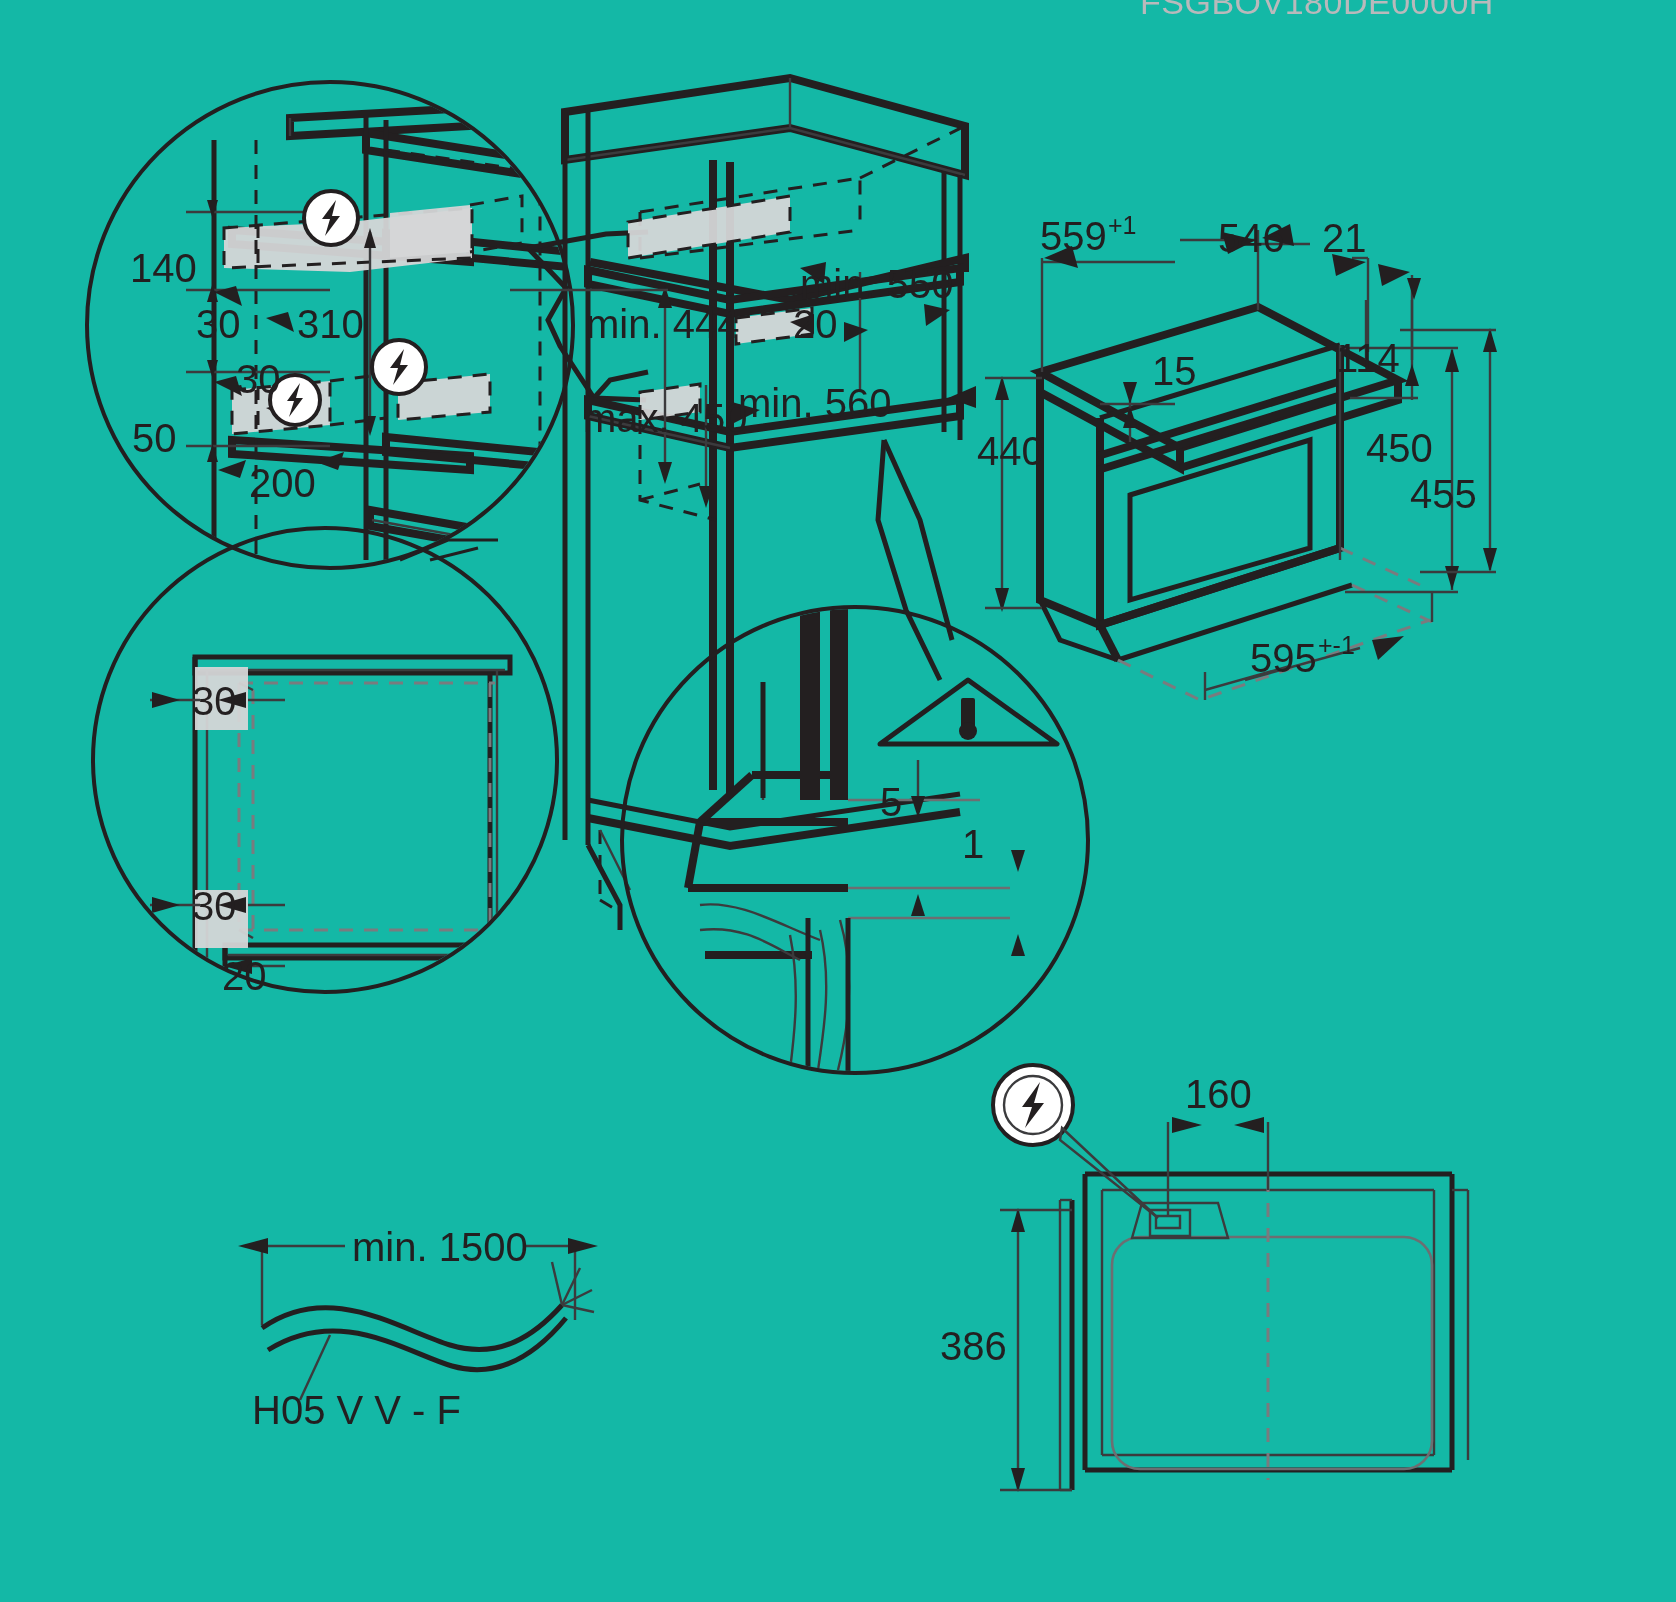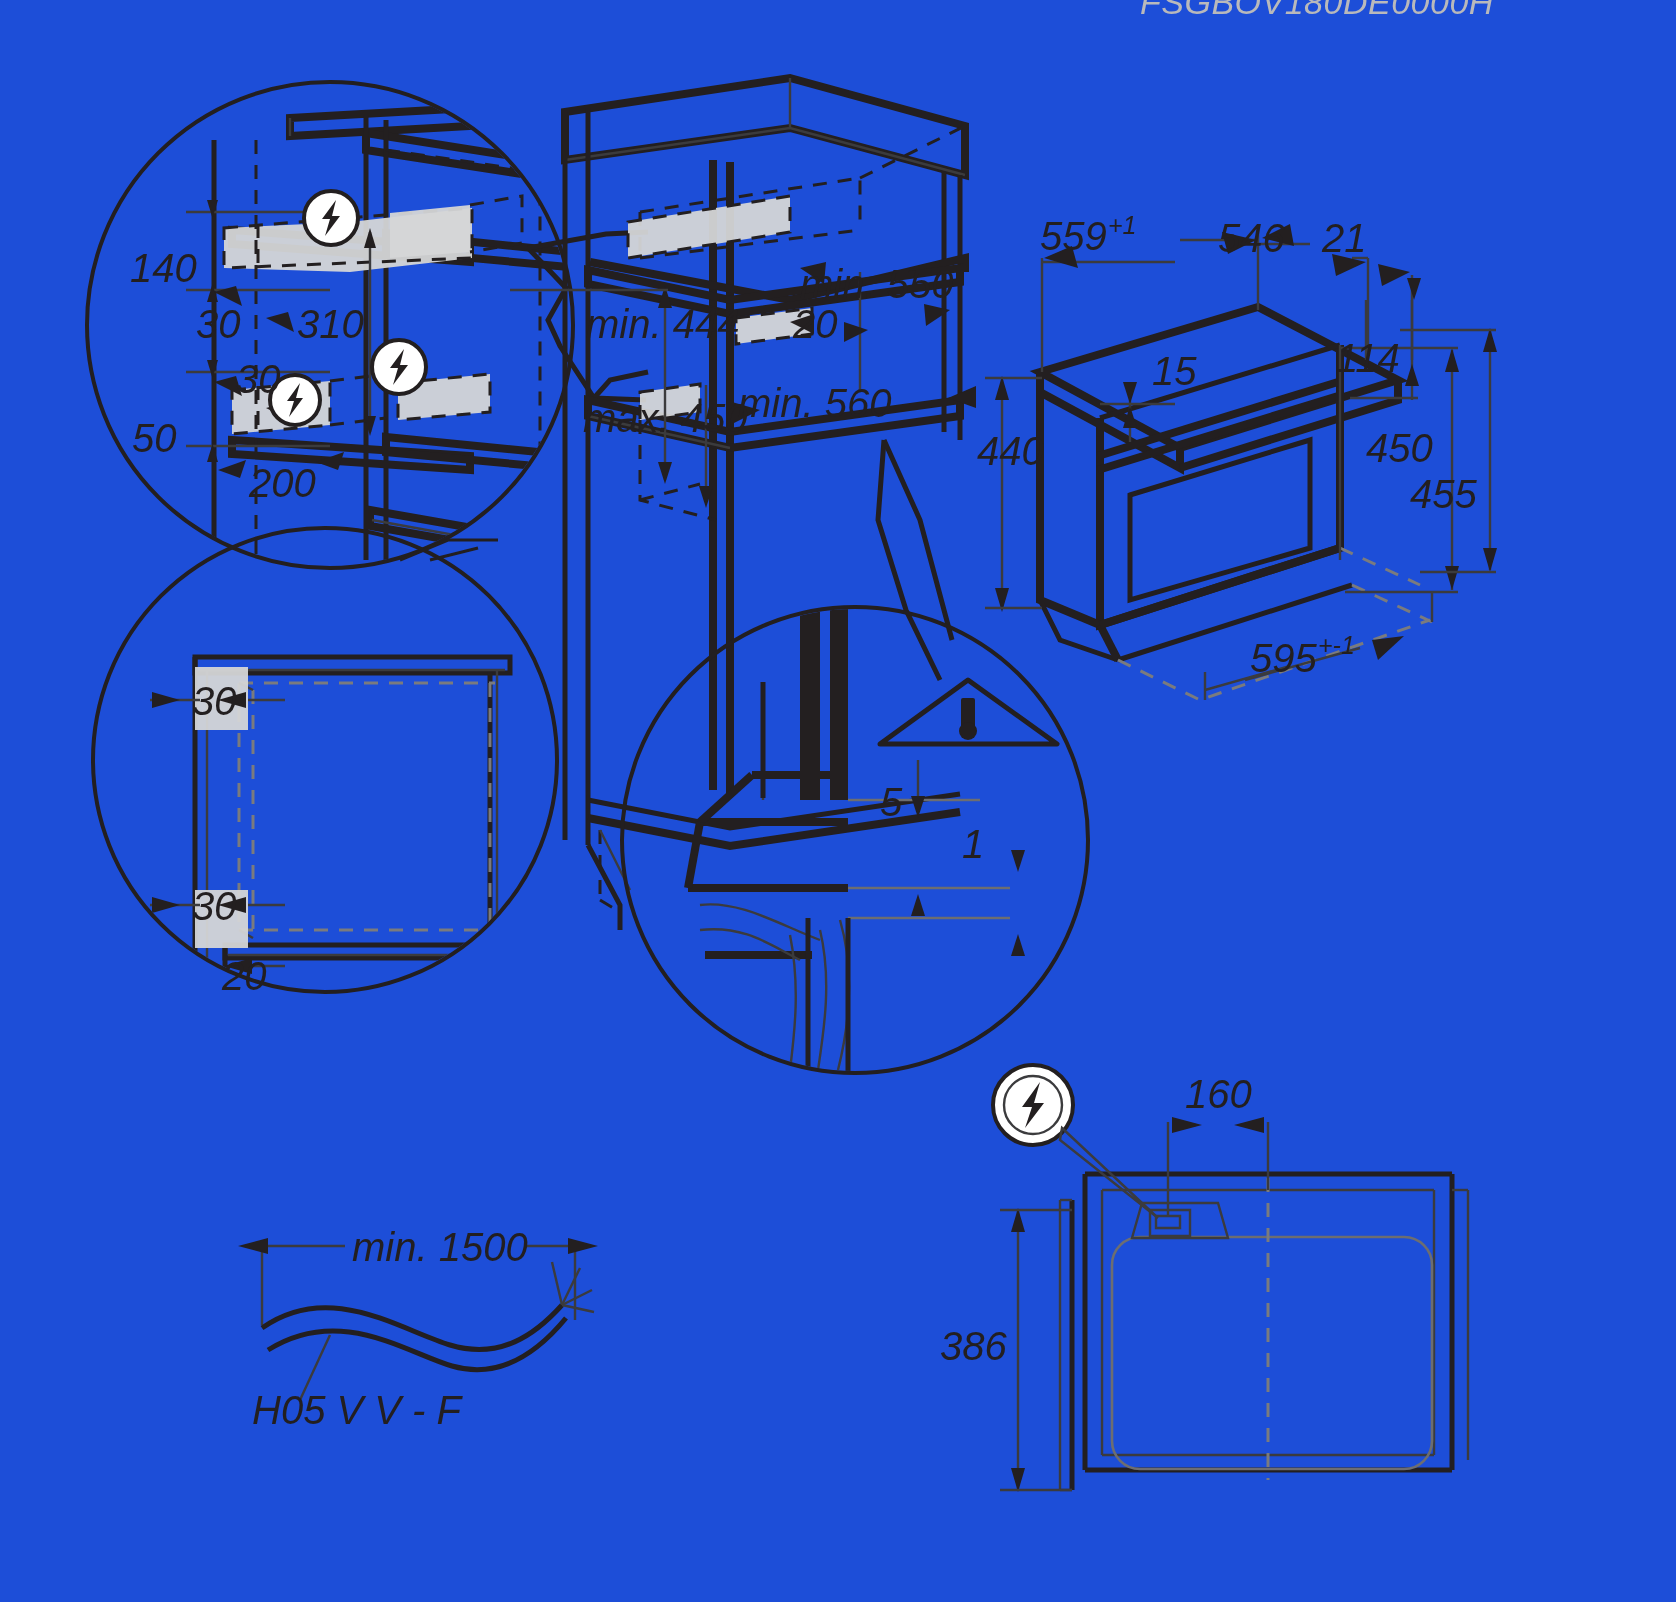--- a/index.html
+++ b/index.html
@@ -1,17 +1,17 @@
 <!DOCTYPE html>
 <html><head>
 <meta charset="utf-8">
 <style>
   html,body{margin:0;padding:0;background:#ffffff;}
   body{width:1676px;height:1602px;overflow:hidden;font-family:"Liberation Sans",sans-serif;}
-  #stage{position:relative;width:1676px;height:1602px;background:#1d4ed8;font-style:italic;}
+  #stage{position:relative;width:1676px;height:1602px;background:#14b8a6;}
   svg{position:absolute;left:0;top:0;}
   .dimtxt{font-family:"Liberation Sans",sans-serif;font-size:40px;fill:#231f20;font-weight:400;}
   .sup{font-family:"Liberation Sans",sans-serif;font-size:25px;fill:#231f20;}
   .hdr{font-family:"Liberation Sans",sans-serif;font-size:34px;fill:#b9b9bb;letter-spacing:.5px;}
   .ln{fill:none;stroke:#231f20;stroke-width:3;}
   .ln-thick{fill:none;stroke:#231f20;stroke-width:8;stroke-linejoin:miter;}
   .ln-med{fill:none;stroke:#231f20;stroke-width:5;}
   .ln-thin{fill:none;stroke:#3b3b3d;stroke-width:2.4;}
   .ln-gray{fill:none;stroke:#6d6e71;stroke-width:2.6;}
   .dash{fill:none;stroke:#231f20;stroke-width:3;stroke-dasharray:14 11;}

